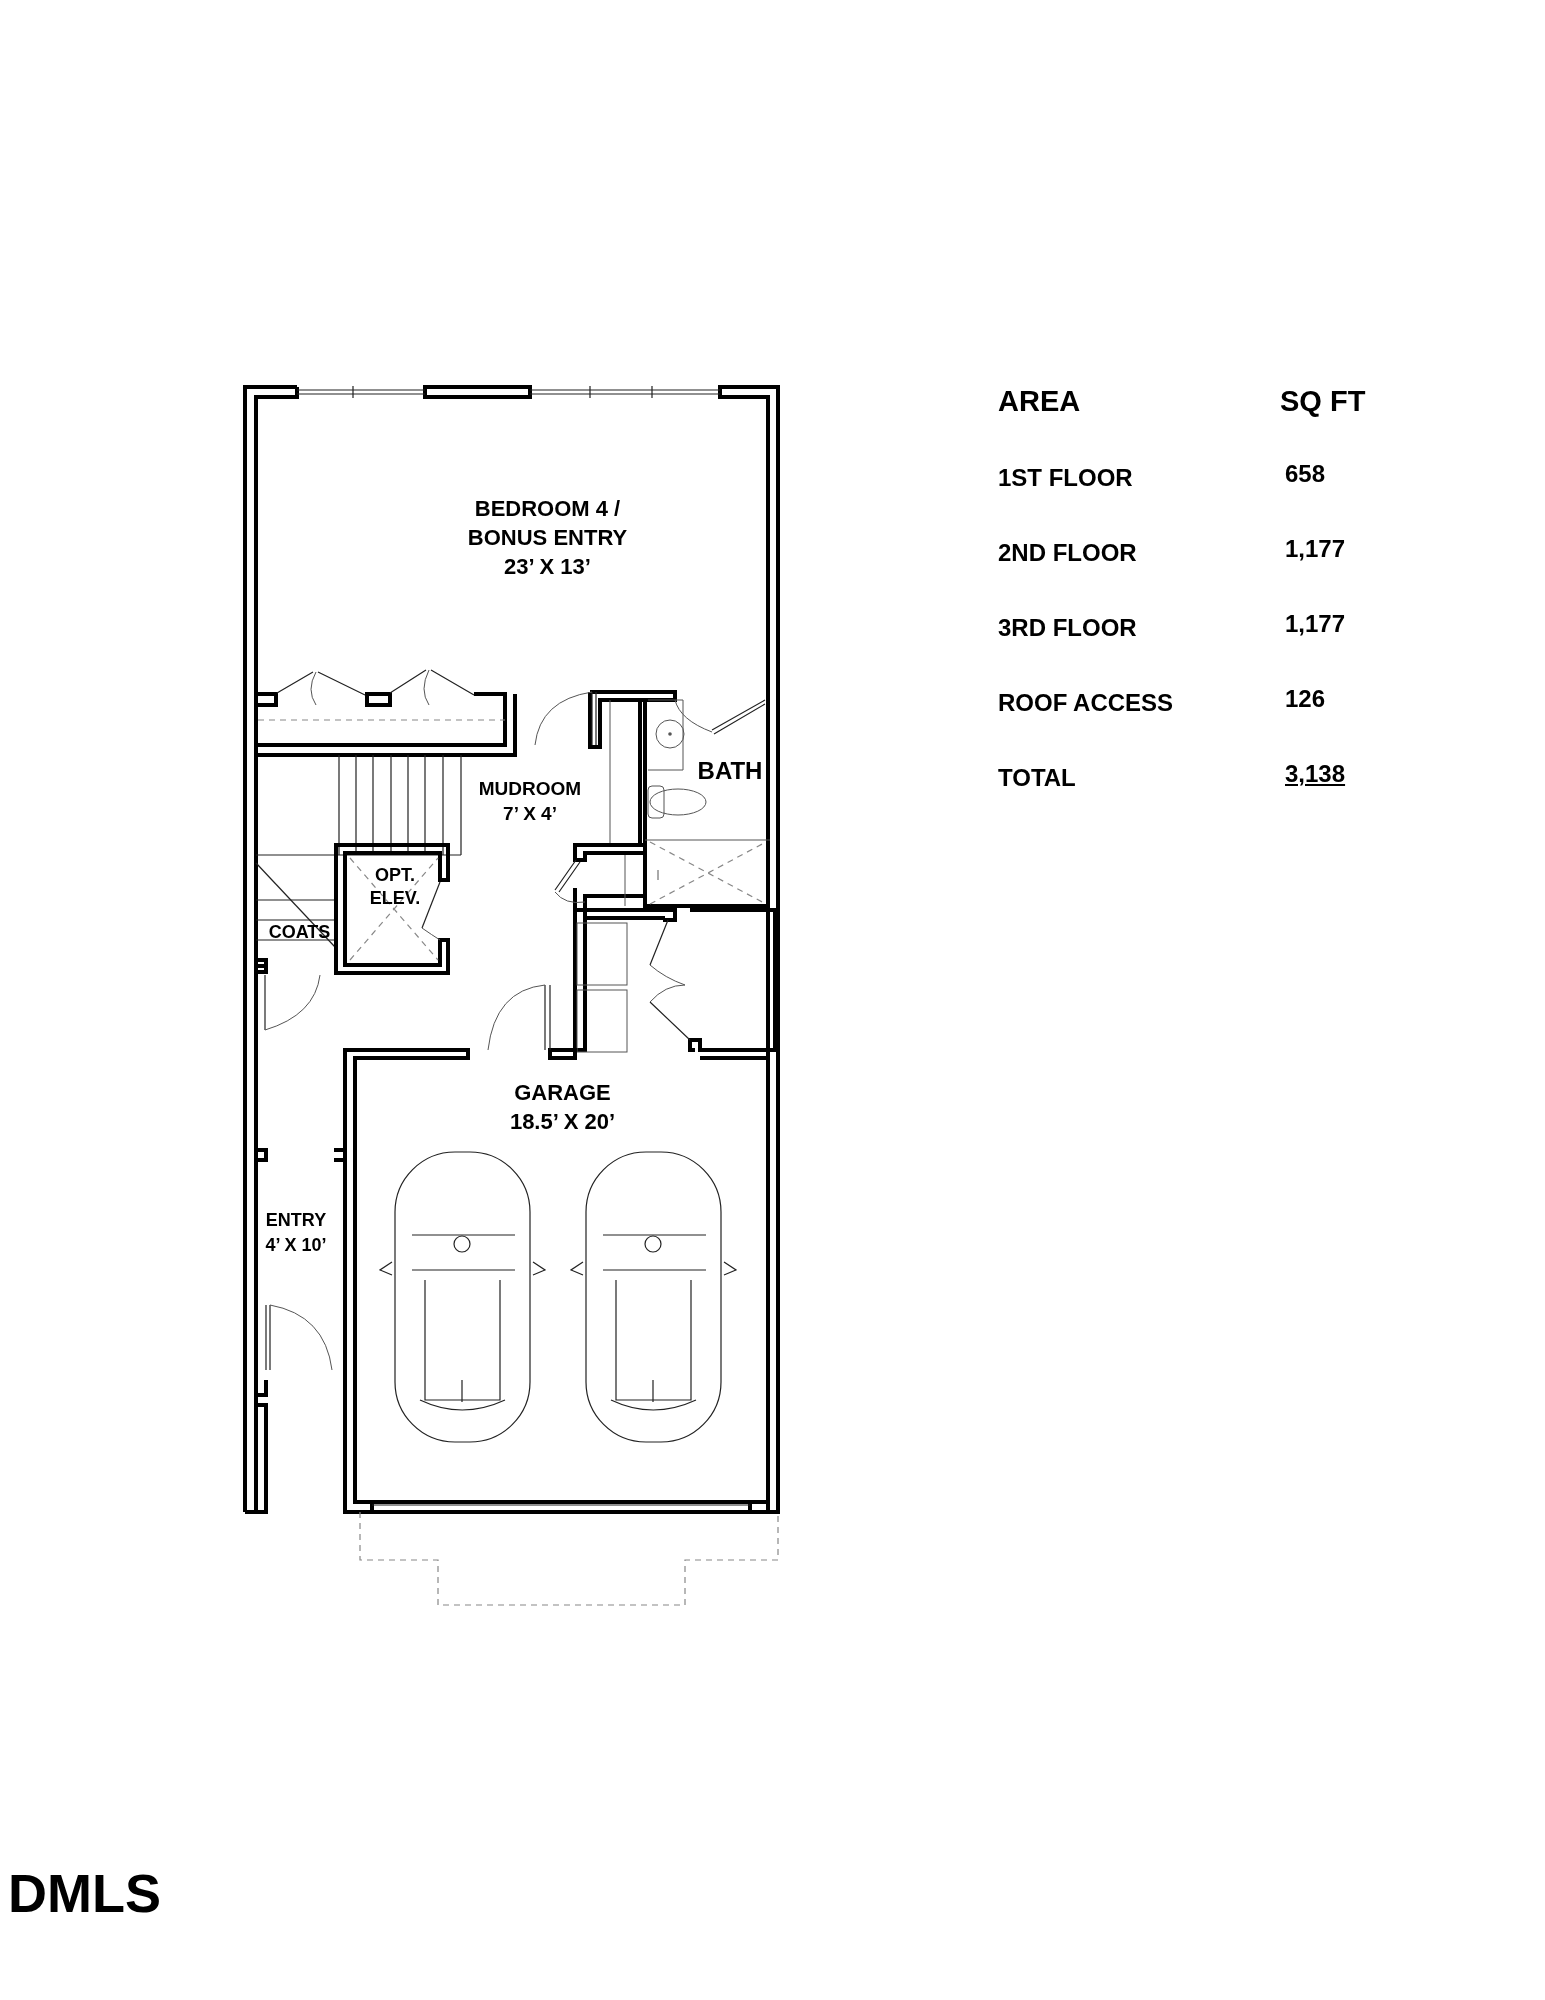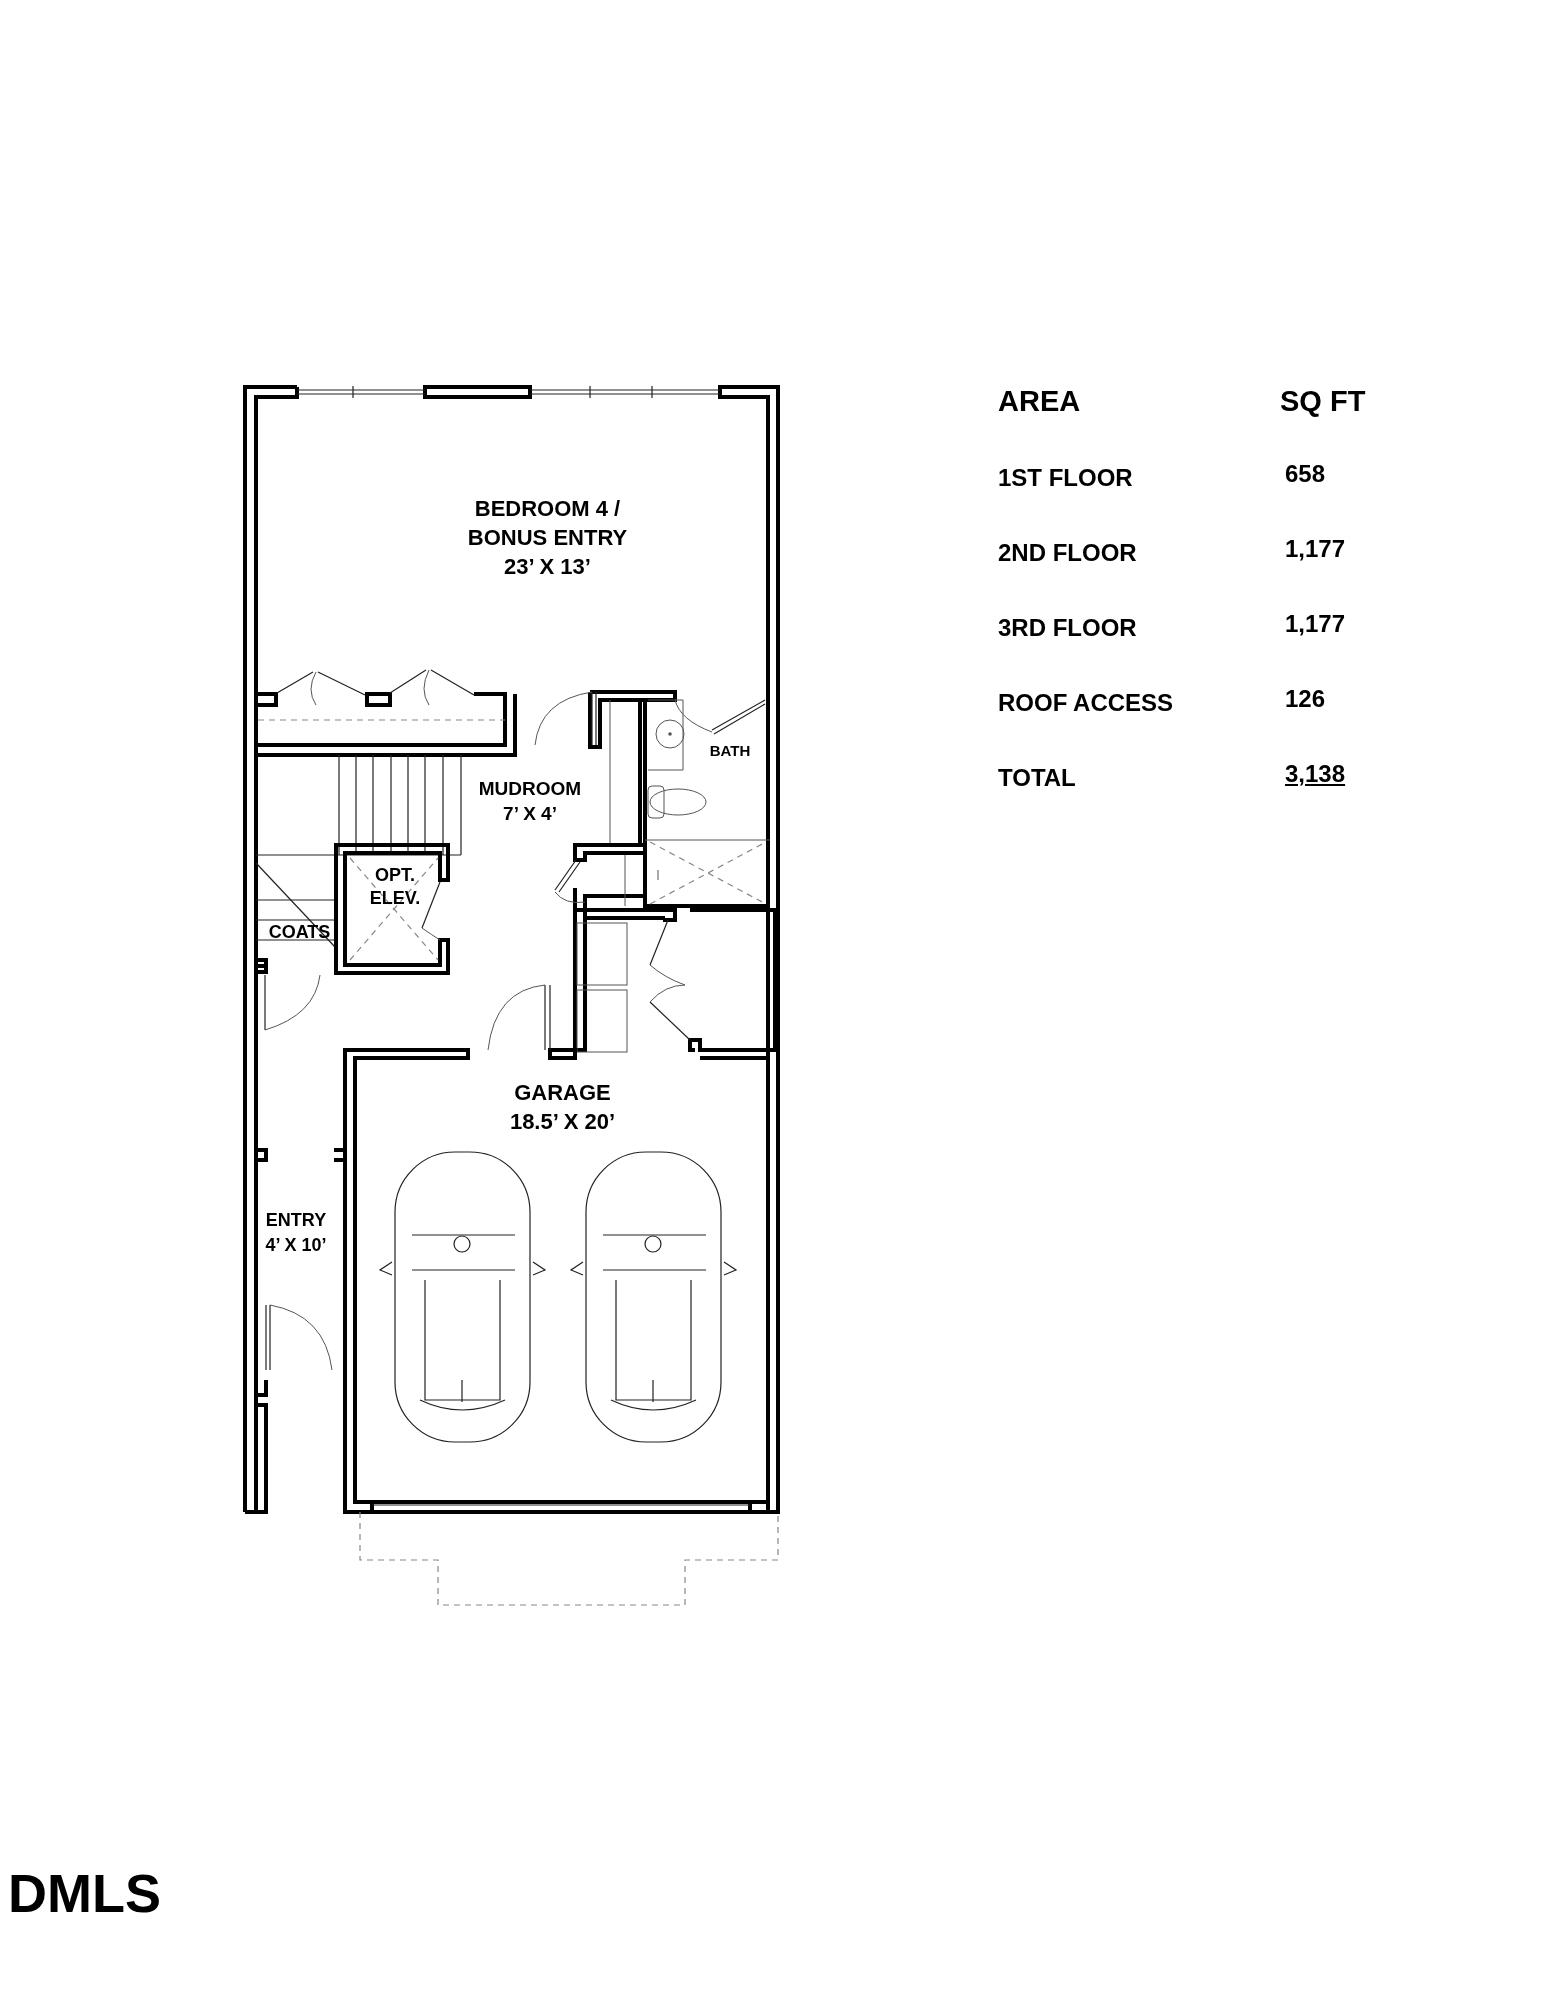--- a/index.html
+++ b/index.html
@@ -137,21 +137,21 @@
   <div>BEDROOM 4 /</div>
   <div>BONUS ENTRY</div>
   <div>23’ X 13’</div>
 </div>
 
 <div class="lbl" style="left:465px; top:776px; width:130px; font-size:19px; line-height:25px;">
   <div>MUDROOM</div>
   <div>7’ X 4’</div>
 </div>
 
-<div class="lbl" style="left:690px; top:736px; width:80px; font-size:15px;">
+<div class="lbl" style="left:690px; top:756px; width:80px; font-size:24px;">
   <div>BATH</div>
 </div>
 
 <div class="lbl" style="left:350px; top:856px; width:90px; font-size:18px; line-height:23px;margin-top:8px;">
   <div>OPT.</div>
   <div>ELEV.</div>
 </div>
 
 <div class="lbl" style="left:262px; top:918px; width:75px; font-size:18px;">
   <div>COATS</div>

